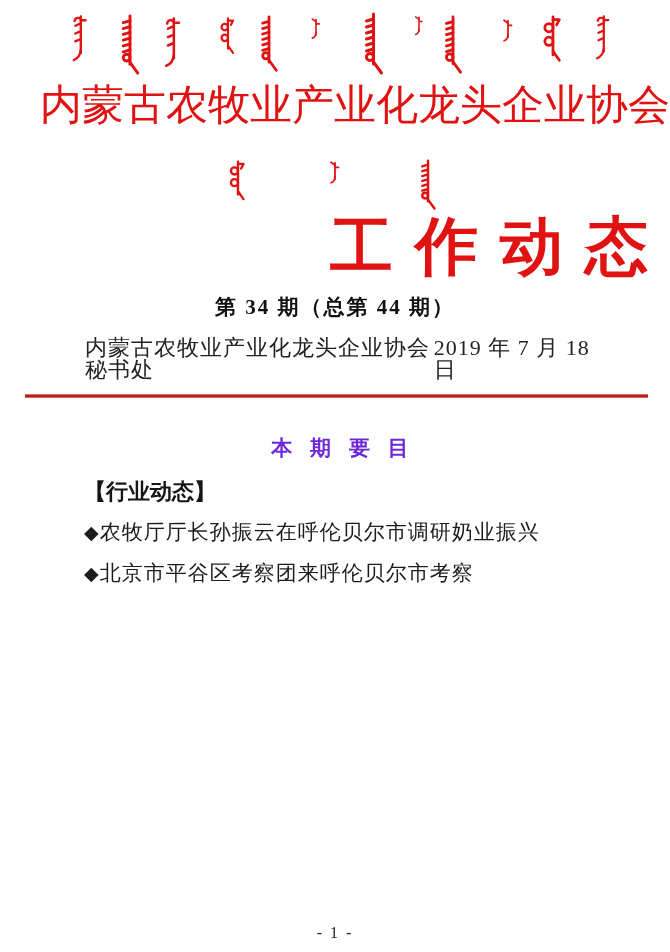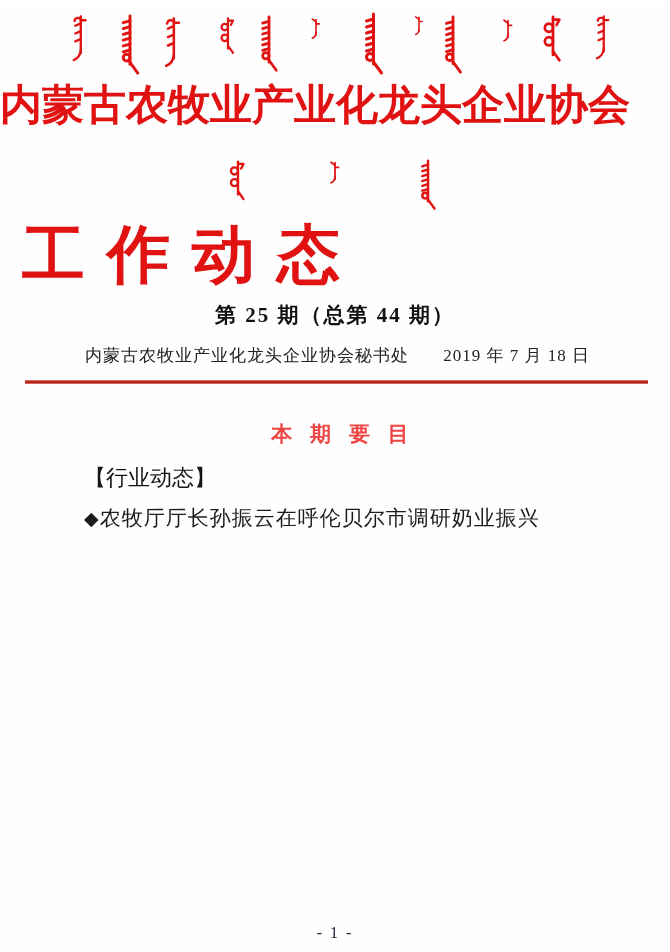--- a/index.html
+++ b/index.html
@@ -9,62 +9,62 @@
     font-family: "Liberation Serif", "DejaVu Serif", serif;
     color: #1a1a1a;
     position: relative;
     overflow: hidden;
   }
   .page { width: 670px; height: 952px; position: relative; background: #fefefe; }
 
   
   .mongol-row-top { display: block; margin: 6px auto 0; }
   .assoc-name {
-    text-align: left;
-    font-size: 42px; font-weight: 700; line-height: 58px;
+    text-align: right;
+    font-size: 42px; font-weight: 400; line-height: 58px;
     letter-spacing: 0px; white-space: nowrap;
     font-family: "Liberation Serif", "DejaVu Serif", serif;
   }
   .mongol-row-sub { display: block; margin: 24px auto 0; }
   .bulletin-title {
-    text-align: left;
+    text-align: right;
     font-size: 63px; font-weight: 800; line-height: 70px;
     letter-spacing: 22px; text-indent: 22px;
-    margin-top: 8px; white-space: nowrap;
+    margin-top: 0; white-space: nowrap;
     font-family: "Liberation Serif", "DejaVu Serif", serif;
   }
   .issue-line {
     text-align: center;
     font-size: 21px; font-weight: 700; line-height: 30px;
     margin-top: 10px; color: #111111; letter-spacing: 2px;
   }
   .pub-row {
     display: flex; justify-content: space-between; align-items: baseline;
     padding: 0 80px 0 85px;
     margin-top: 15px;
-    font-size: 17px; line-height: 22px; color: #222222;
+    font-size: 22px; line-height: 22px; color: #222222;
     letter-spacing: 1px;
   }
   .red-rule {
     height: 4px;
     margin: 13px 22px 0 25px;
     background: linear-gradient(to bottom, #eaa89f 0%, #b7231a 30%, #b7231a 75%, #eaa89f 100%);
   }
 
   
   .contents { padding: 0 68px 0 84px; }
   .contents-heading {
     text-align: center;
     font-family: "Liberation Sans", "DejaVu Sans", sans-serif;
     font-size: 21px; font-weight: 700; letter-spacing: 6px;
-    margin-top: 36px; line-height: 28px; color: #ef4444;
+    margin-top: 36px; line-height: 28px; color: #6d28d9;
   }
   .section-title {
     font-family: "Liberation Sans", "DejaVu Sans", sans-serif;
-    font-size: 22px; font-weight: 400; color: #151515;
+    font-size: 22px; font-weight: 700; color: #151515;
     line-height: 40px; margin-top: 10px;
   }
   .toc-item {
     font-size: 21px; line-height: 40px;
     text-align: justify; letter-spacing: 1px; color: #1c1c1c; font-family: Liberation Serif, serif;
   }
   .toc-item .bullet { font-size: 19px; }
   .section-assoc { margin-top: 28px; }
 
   
@@ -148,39 +148,40 @@
     <h1 class="assoc-name accent">内蒙古农牧业产业化龙头企业协会</h1>
 
     <svg class="mongol-row-sub" width="300" height="54">
       <use href="#mg-d" x="40" y="2" width="26" height="50"></use>
       <use href="#mg-c" x="140" y="2" width="20" height="28"></use>
       <use href="#mg-b" x="230" y="1" width="26" height="52"></use>
     </svg>
 
     <div class="bulletin-title accent">工作动态</div>
 
-    <div class="issue-line">第 25 期（总第 44 期）</div>
+    <div class="issue-line">第 34 期（总第 44 期）</div>
 
     <div class="pub-row">
       <span>内蒙古农牧业产业化龙头企业协会秘书处</span>
       <span>2019 年 7 月 18 日</span>
     </div>
 
     <div class="red-rule"></div>
   </header>
 
   <main class="contents">
 
     <h2 class="contents-heading">本 期 要 目</h2>
 
     <section>
       <h3 class="section-title">【行业动态】</h3>
 
       <p class="toc-item"><span class="bullet">◆</span><span>农牧厅厅长孙振云在呼伦贝尔市调研奶业振兴</span></p>
 
+      <p class="toc-item"><span class="bullet">◆</span><span>北京市平谷区考察团来呼伦贝尔市考察</span></p>
     </section>
 
 
   </main>
 
   <footer class="page-footer">
     <span>- 1 -</span>
   </footer>
 
 </div>

